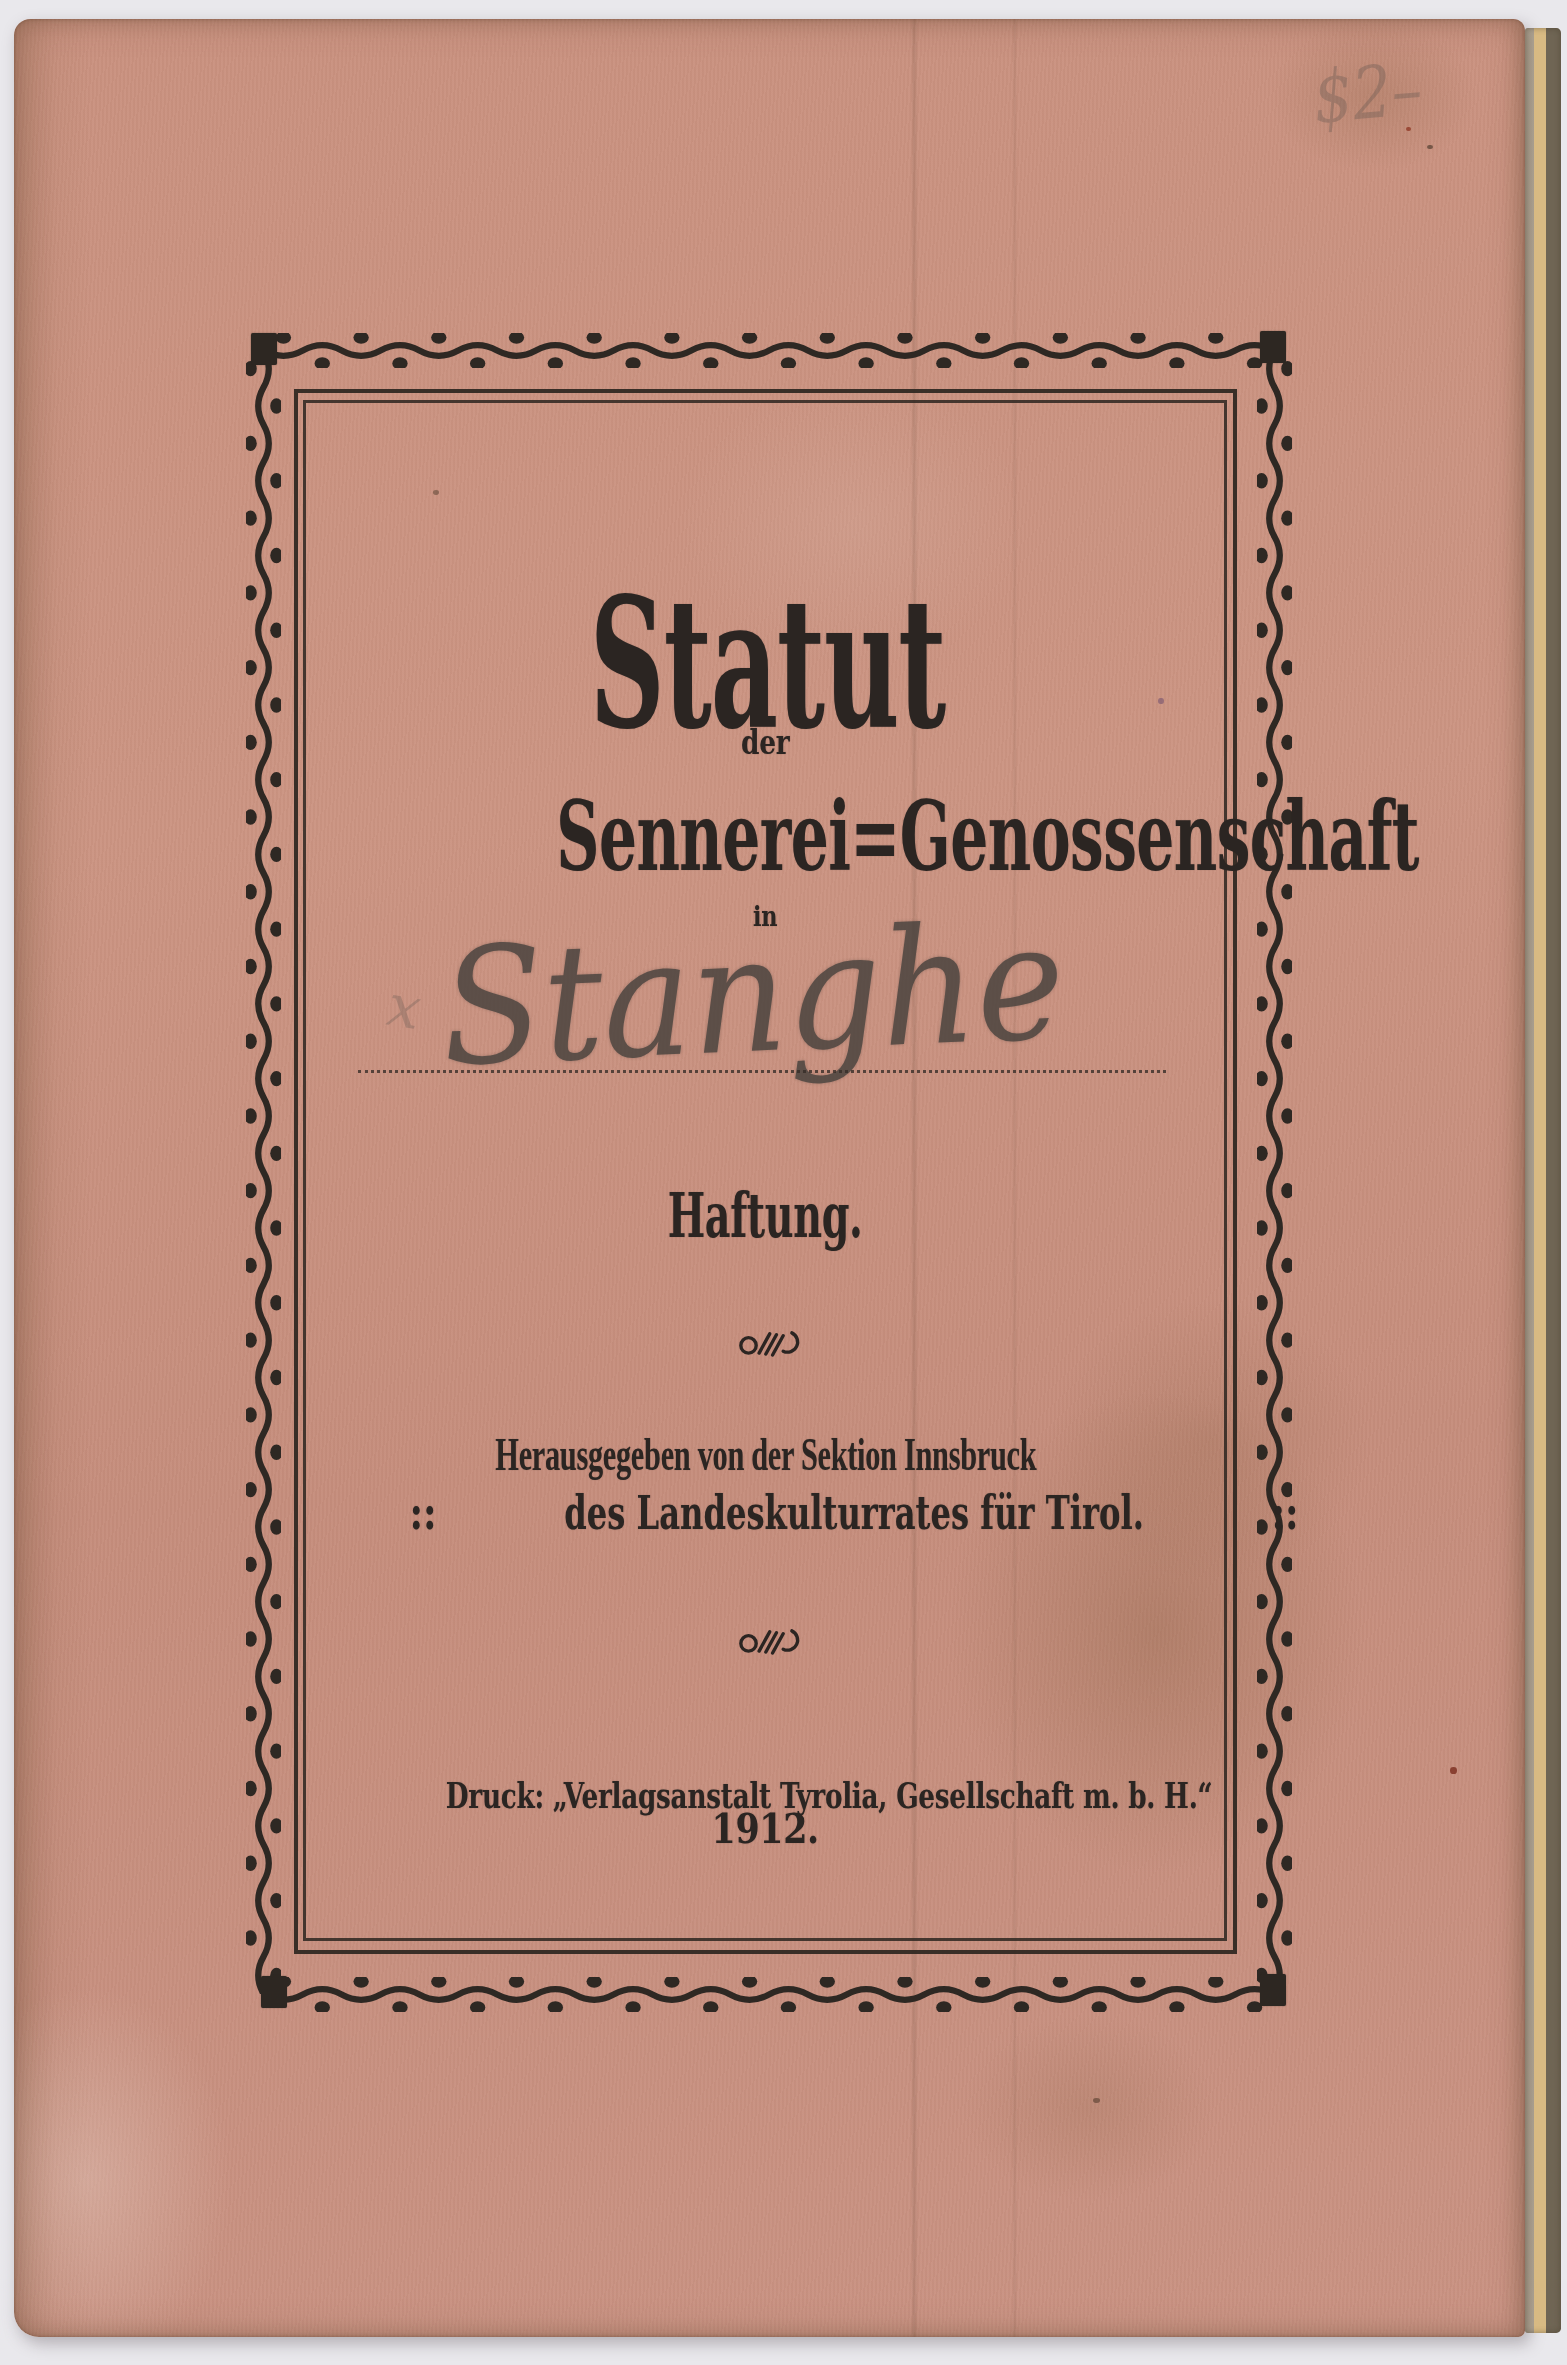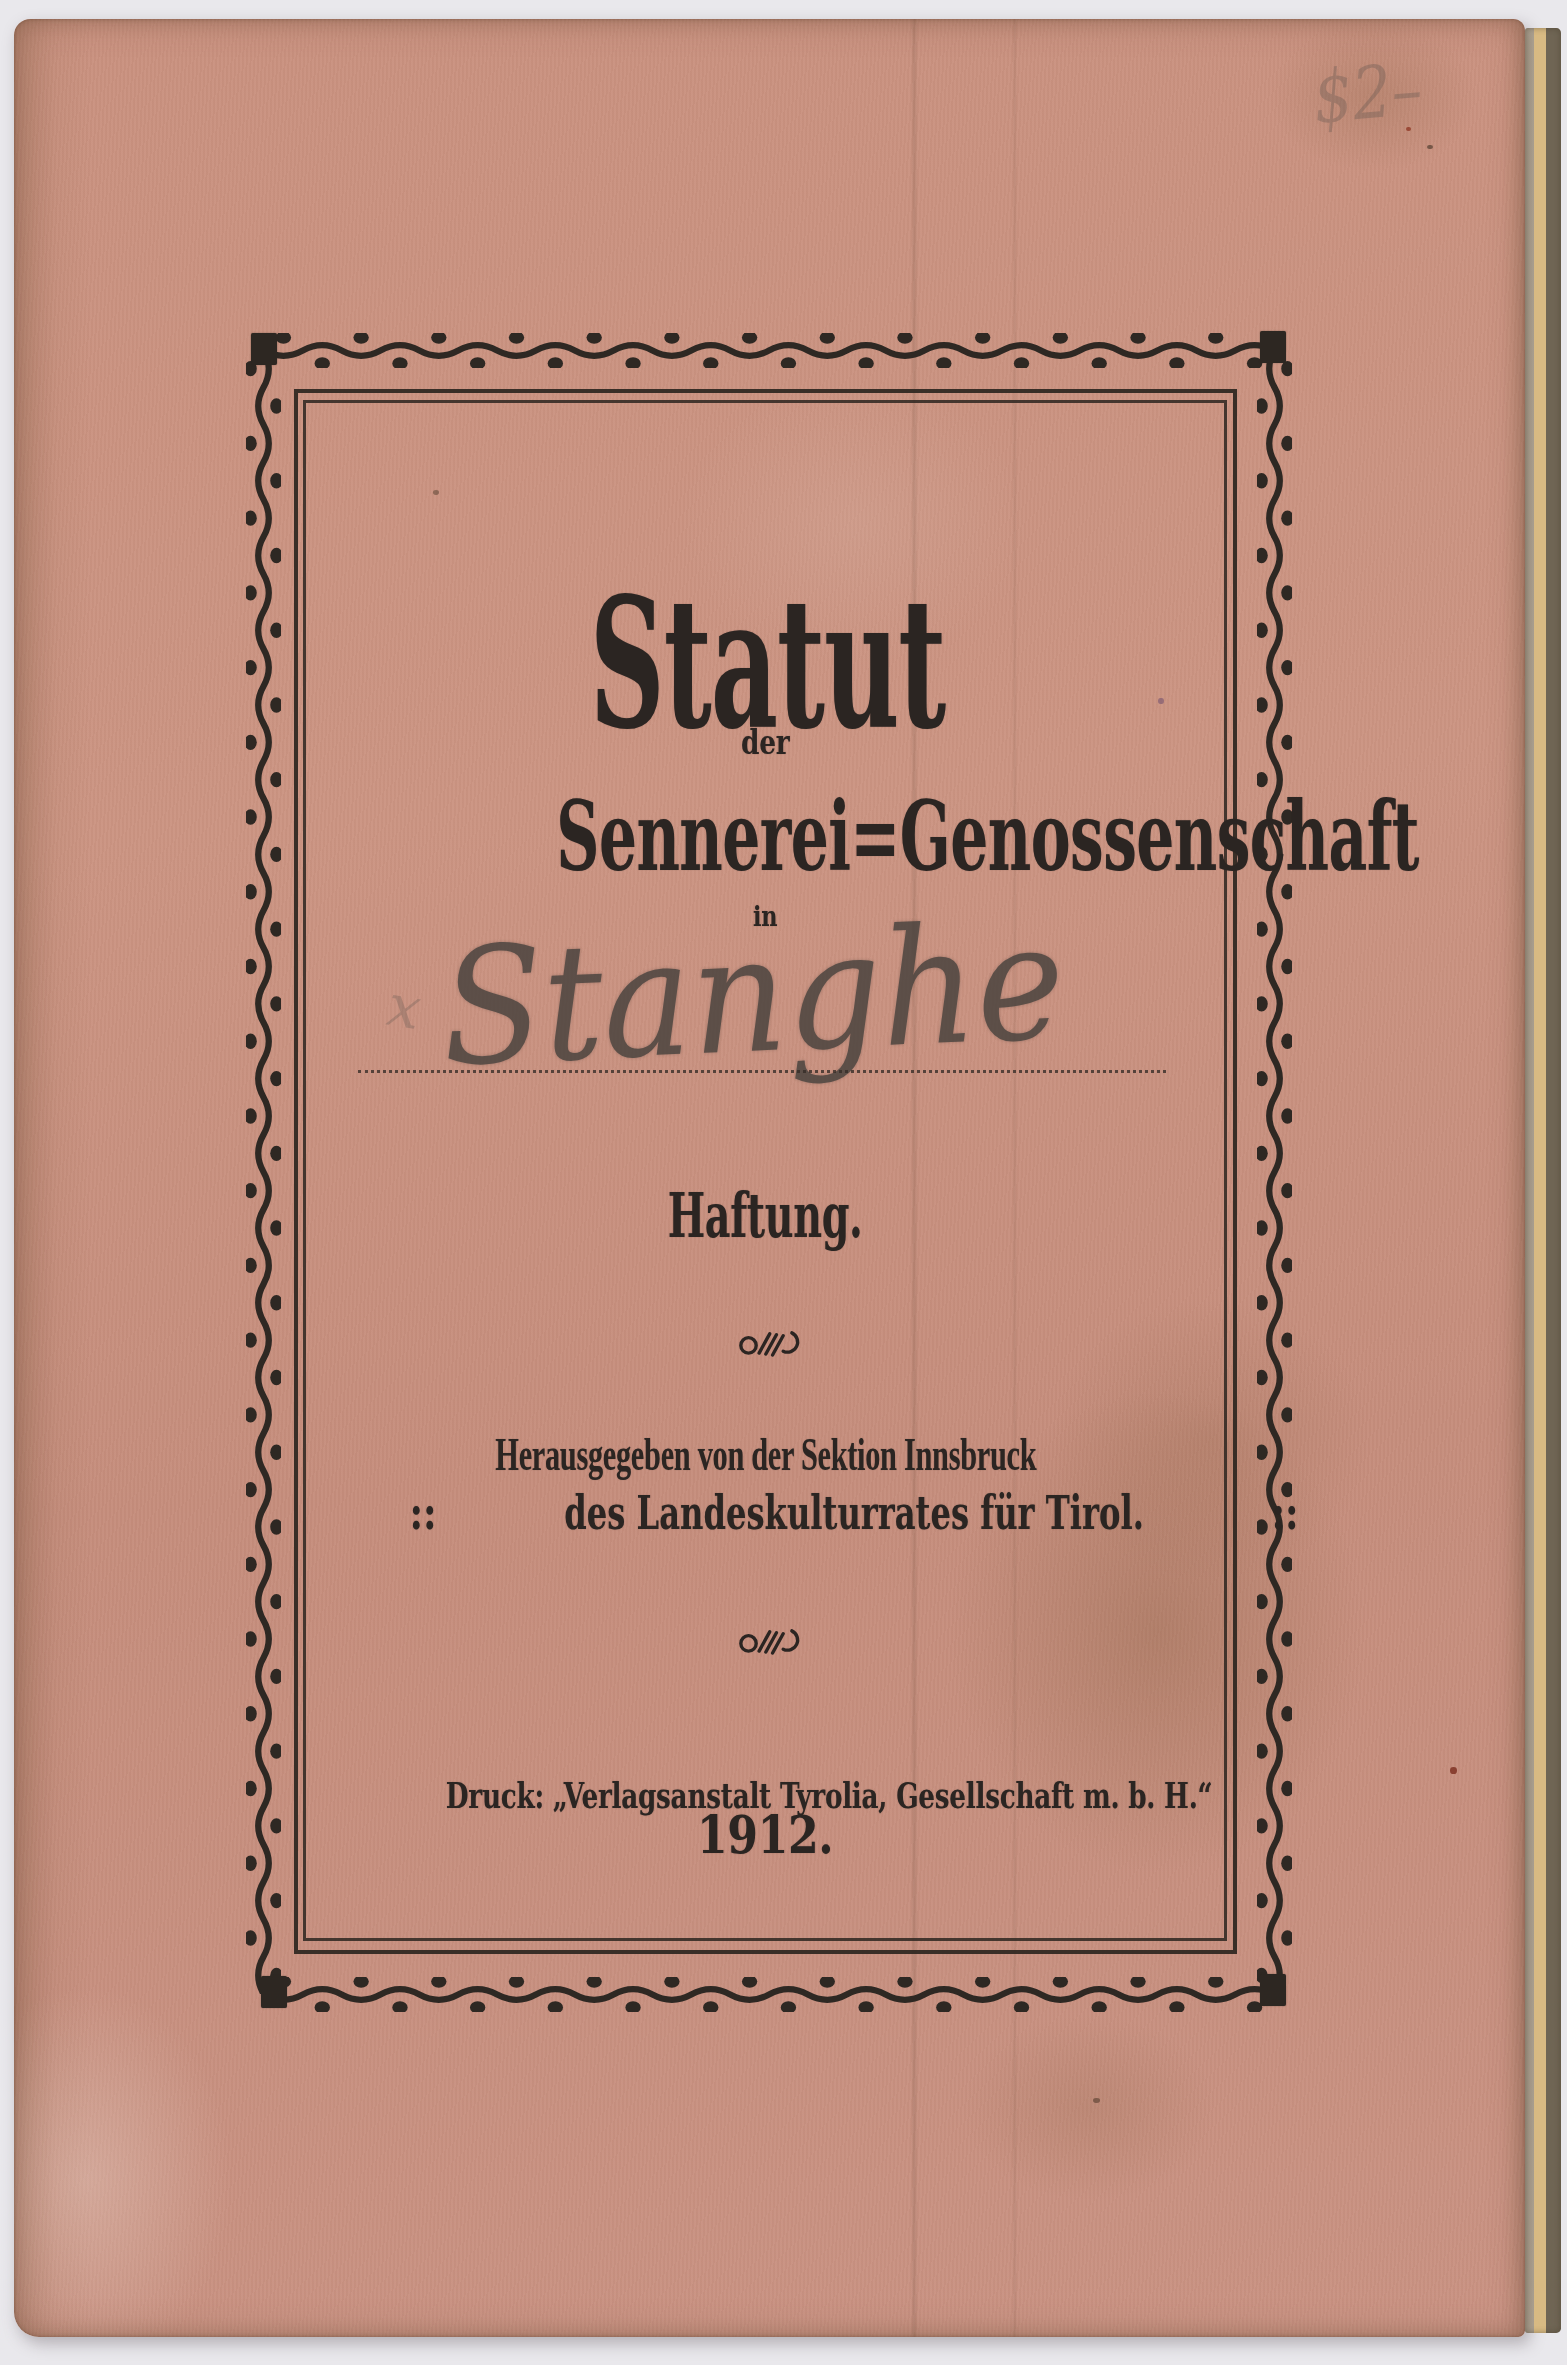--- a/index.html
+++ b/index.html
@@ -92,21 +92,21 @@
     display:flex;justify-content:space-between;align-items:baseline;
     color:#2b2522;font-weight:bold;font-size:46px;line-height:1;
     text-shadow:0 0 1.4px rgba(43,37,34,.35);
   }
   .pub2row .colons{display:inline-block;transform:scaleX(.8);}
   .pub2row .mid{display:inline-block;transform:scaleX(.70);white-space:nowrap;}
   .t-city{top:1341px;font-size:48px;}
   .t-city > span{transform:scaleX(.75) translateX(14.4px);}
   .t-printer{top:1387px;font-size:36px;}
   .t-printer > span{transform:scaleX(.73) translateX(9.6px);}
-  .t-year{top:1419px;font-size:52px;}
+  .t-year{top:1419px;font-size:41px;}
   .t-year > span{transform:scaleX(.85);}
   
   .pencil-top{
     position:absolute;left:1296px;top:37px;font-size:72px;font-style:italic;
     color:rgba(96,86,80,.34);transform:rotate(-5deg) scaleX(.85);
     transform-origin:left top;white-space:nowrap;
   }
   .pencil-x{
     position:absolute;left:374px;top:954px;font-size:58px;font-style:italic;
     color:rgba(96,86,80,.30);transform:rotate(9deg);

